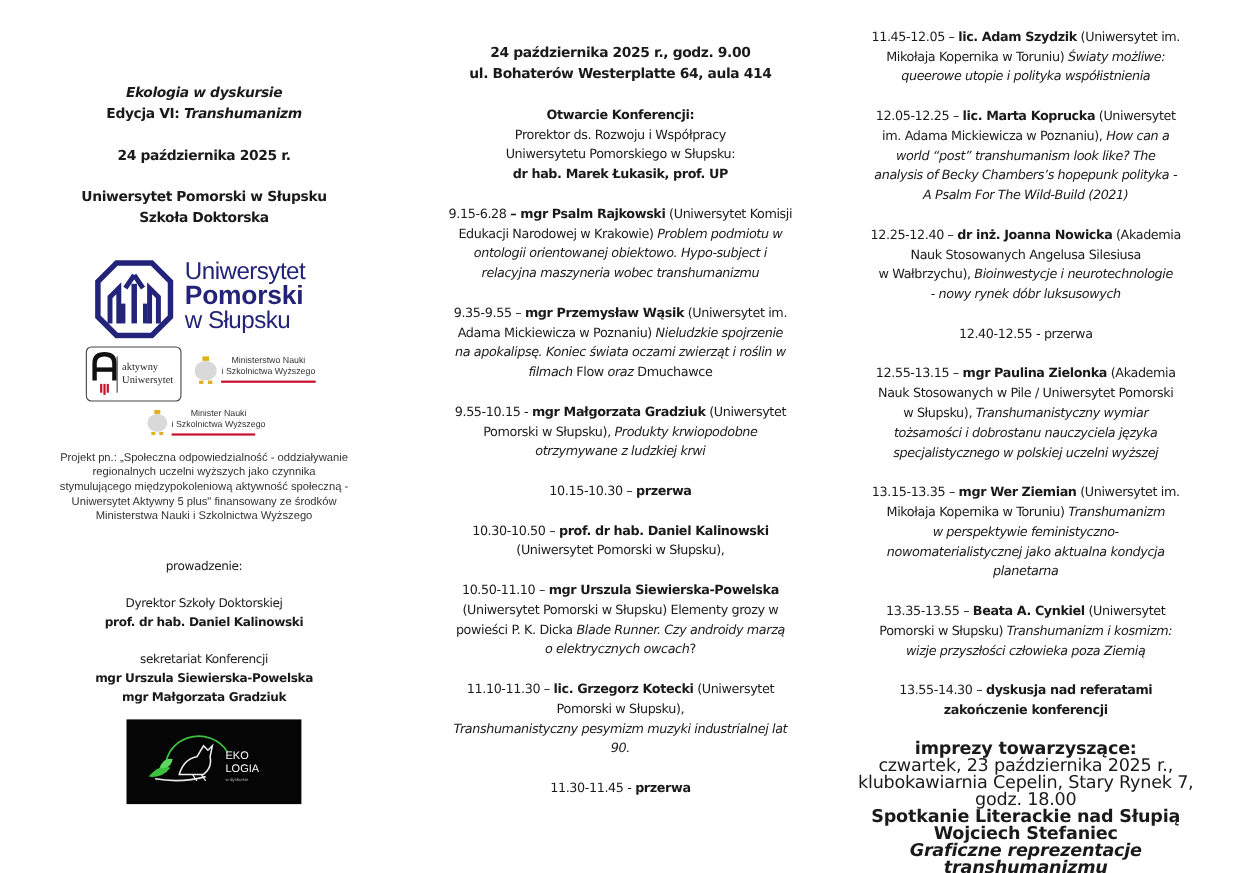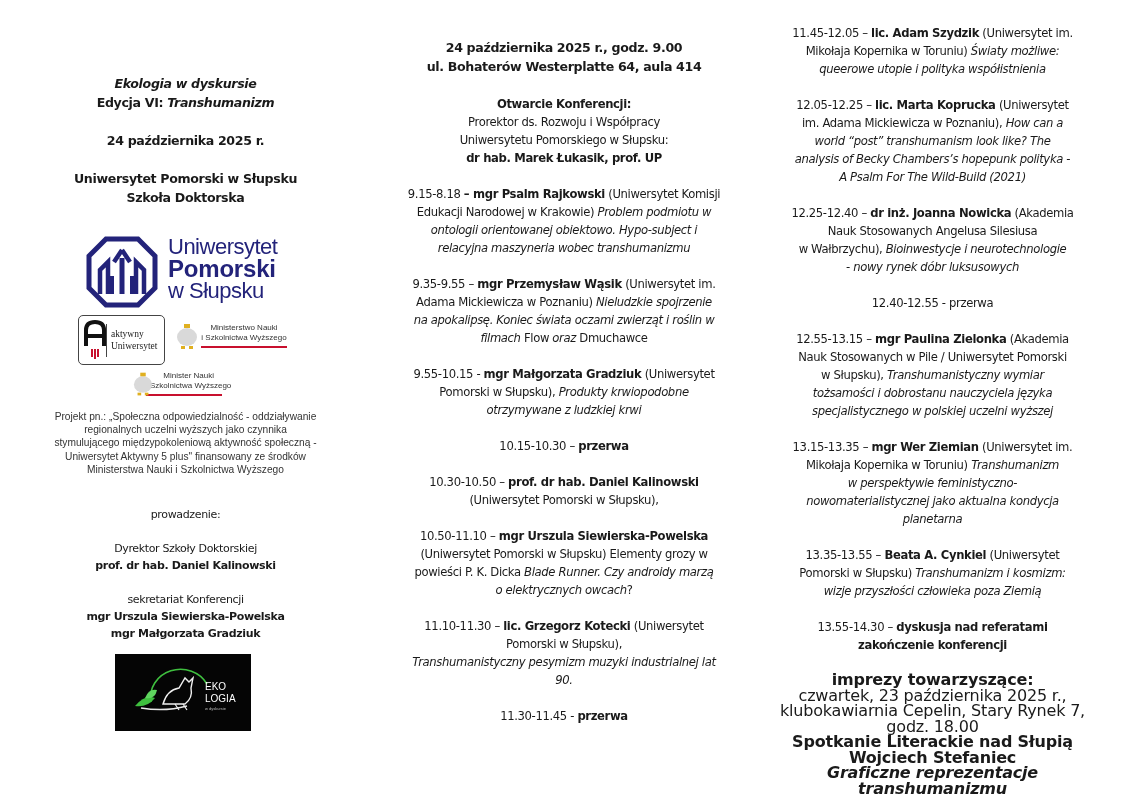--- a/index.html
+++ b/index.html
@@ -18,21 +18,21 @@
   .logo-up { position:absolute; left:86px; top:236px; width:200px; height:72px; }
   .up-text { position:absolute; left:82px; top:0; font-family:"Liberation Sans", sans-serif; color:#23237a; line-height:22px; text-align:left; }
   .up-text .l1 { font-size:22px; letter-spacing:-0.5px; }
   .up-text .l2 { font-size:24px; font-weight:bold; letter-spacing:-0.2px; }
   .up-text .l3 { font-size:22px; letter-spacing:-0.5px; }
   .aktywny { position:absolute; left:78px; top:315px; width:87px; height:50px; border:1.5px solid #444; border-radius:5px; box-sizing:border-box; }
   .aktywny .txt { position:absolute; left:32px; top:12px; font-family:Liberation Serif, serif; font-size:9.5px; line-height:12px; text-align:left; color:#222; letter-spacing:0; }
   .aktywny .sep { position:absolute; left:27px; top:8px; width:1px; height:33px; background:#444; }
   .min { position:absolute; font-family:"Liberation Sans", sans-serif; font-size:8px; line-height:10px; text-align:center; color:#333; letter-spacing:0; }
   .min .bar { height:2px; background:#c8102e; margin-top:3px; }
-  .eko { position:absolute; left:115px; top:654px; width:136px; height:77px; background:#050505; }
+  .eko { position:absolute; left:115px; top:654px; width:159px; height:77px; background:#050505; }
 </style>
 </head>
 <body>
 
 <div class="col" id="left">
   <div style="height:74px"></div>
   <p class="big i">Ekologia w dyskursie</p>
   <p class="big"><span>Edycja VI: </span><span class="i">Transhumanizm</span></p>
   <div style="height:19px"></div>
   <p class="big">24 października 2025 r.</p>
@@ -106,21 +106,21 @@
   </div>
 </div>
 
 <div class="min" style="left:133px; top:371px;">
   <svg width="20" height="27" viewBox="0 0 22 28" style="position:absolute; left:0; top:0;">
     <ellipse cx="11" cy="14" rx="10" ry="9" fill="#d9d9d9"></ellipse>
     <rect x="8" y="1" width="6" height="4" fill="#e0b020"></rect>
     <rect x="5" y="23" width="4" height="3" fill="#e0b020"></rect>
     <rect x="13" y="23" width="4" height="3" fill="#e0b020"></rect>
   </svg>
-  <div style="margin-left:13px;">
+  <div style="margin-left:23px;">
     <div>Minister Nauki</div>
     <div>i Szkolnictwa Wyższego</div>
     <div class="bar" style="width:76px"></div>
   </div>
 </div>
 
 <div class="eko">
   <svg width="137" height="77" viewBox="0 0 137 77">
     <path d="M36,48 A30,28 0 0 1 92,30" fill="none" stroke="#3fbf3f" stroke-width="1.6"></path>
     <path d="M20,52 Q30,40 40,44 Q32,54 20,52 Z" fill="#3fbf3f"></path>
@@ -139,21 +139,21 @@
   <p class="big">24 października 2025 r., godz. 9.00</p>
   <p class="big">ul. Bohaterów Westerplatte 64, aula 414</p>
   <div style="height:19px"></div>
   <p class="b">Otwarcie Konferencji:</p>
   <p>Prorektor ds. Rozwoju i Współpracy</p>
   <p>Uniwersytetu Pomorskiego w Słupsku:</p>
   <p class="b">dr hab. Marek Łukasik, prof. UP</p>
   <div class="gap"></div>
 
   <div>
-    <p><span>9.15-8.18 </span><span class="b">– mgr Psalm Rajkowski</span><span> (Uniwersytet Komisji</span></p>
+    <p><span>9.15-6.28 </span><span class="b">– mgr Psalm Rajkowski</span><span> (Uniwersytet Komisji</span></p>
     <p><span>Edukacji Narodowej w Krakowie) </span><span class="i">Problem podmiotu w</span></p>
     <p class="i">ontologii orientowanej obiektowo. Hypo-subject i</p>
     <p class="i">relacyjna maszyneria wobec transhumanizmu</p>
   </div>
   <div class="gap"></div>
   <div>
     <p><span>9.35-9.55 – </span><span class="b">mgr Przemysław Wąsik</span><span> (Uniwersytet im.</span></p>
     <p><span>Adama Mickiewicza w Poznaniu) </span><span class="i">Nieludzkie spojrzenie</span></p>
     <p class="i">na apokalipsę. Koniec świata oczami zwierząt i roślin w</p>
     <p><span class="i">filmach</span><span> Flow </span><span class="i">oraz</span><span> Dmuchawce</span></p>

